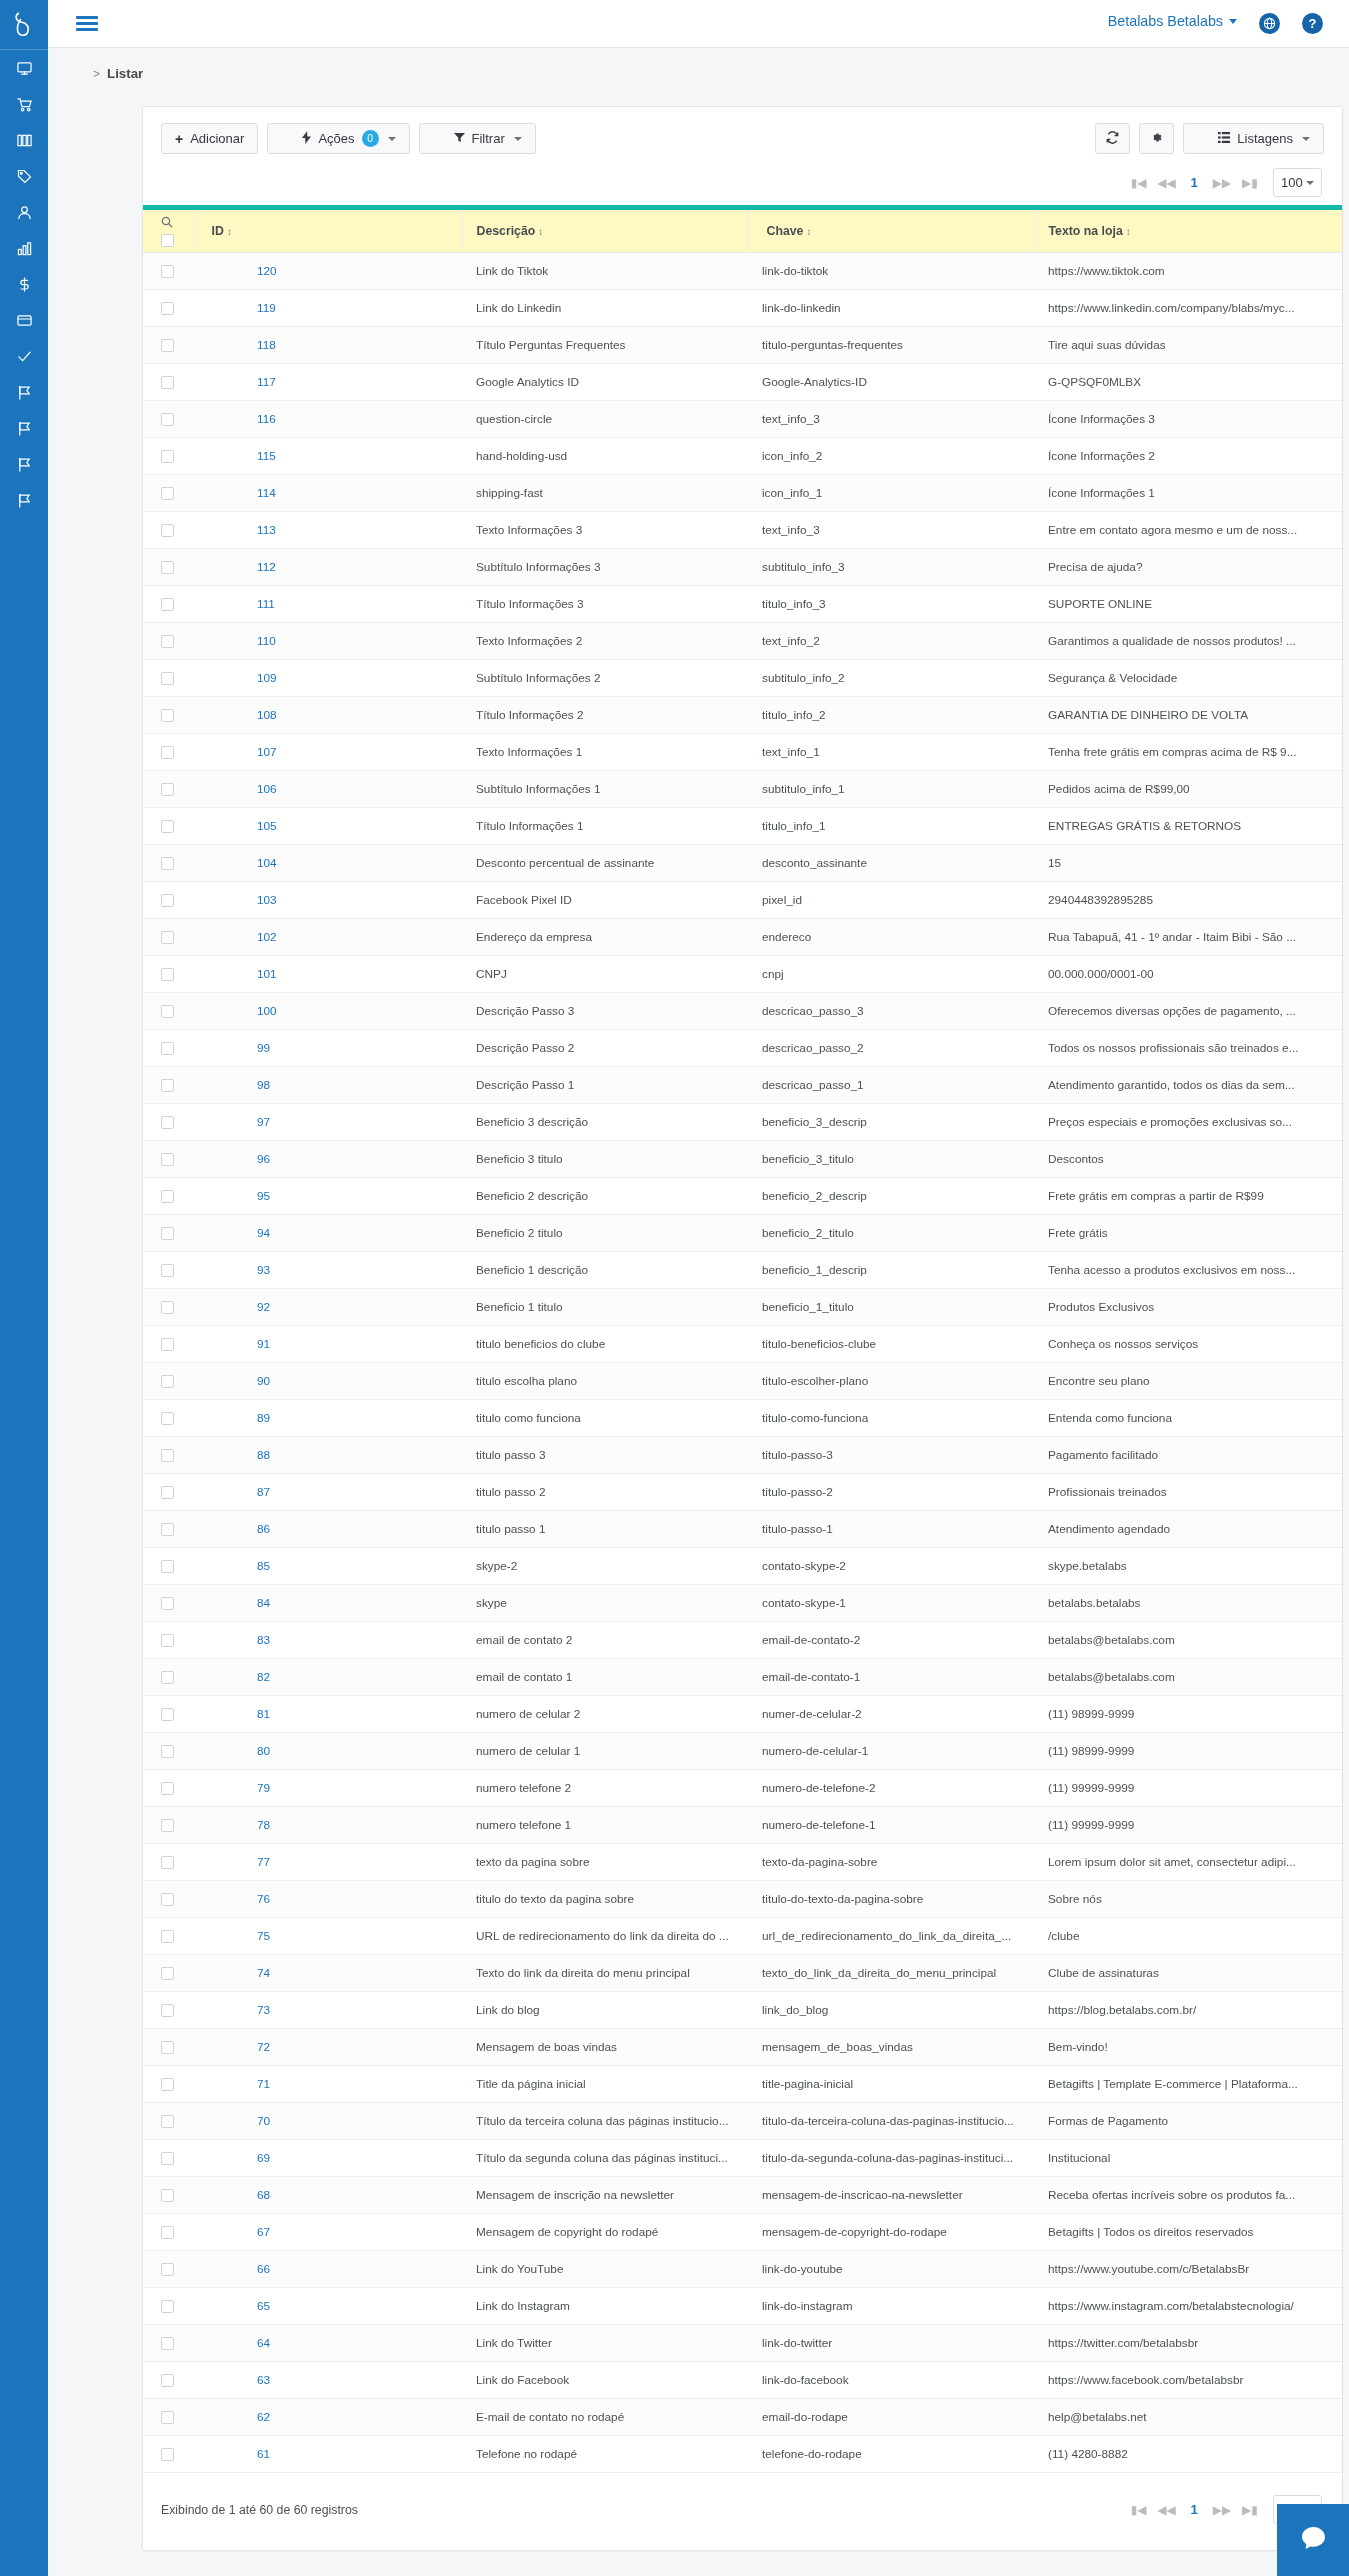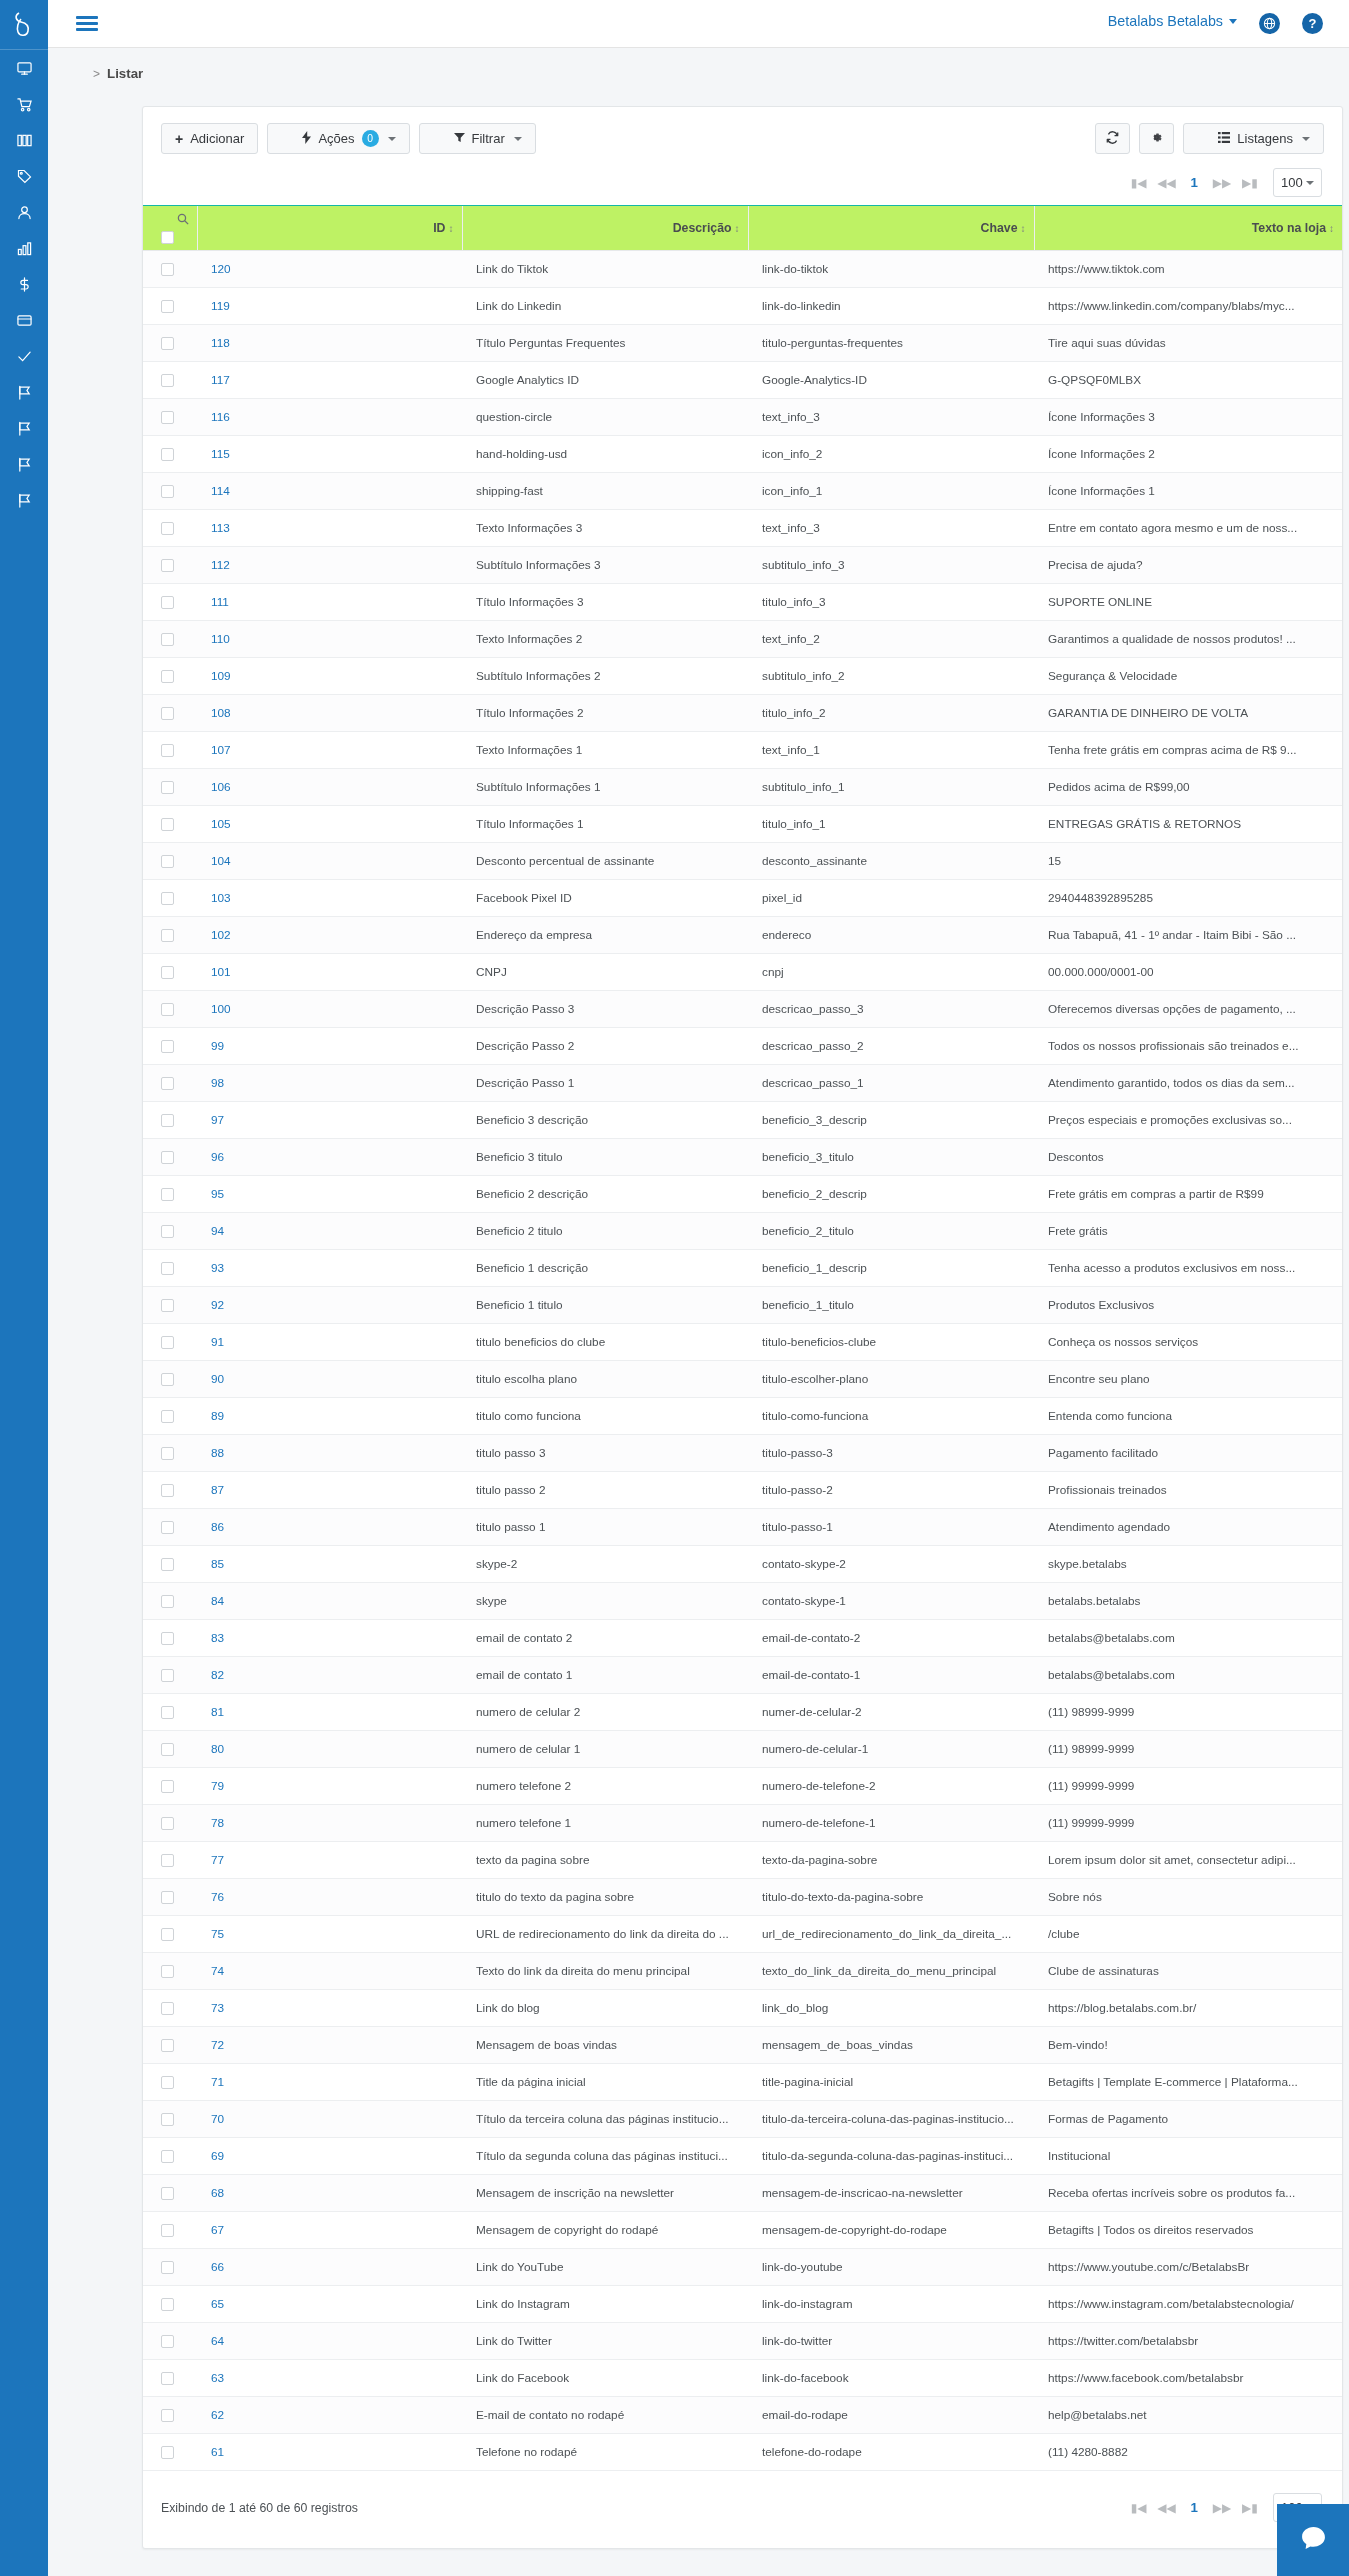--- a/index.html
+++ b/index.html
@@ -108,43 +108,43 @@
   .pg-select {
     margin-left: 8px; border: 1px solid #d9dde1; border-radius: 3px; height: 29px;
     width: 49px; display: flex; align-items: center; justify-content: space-between;
     padding: 0 7px; font-size: 13px; color: #36393d; background: #fff; cursor: pointer;
   }
   #pager-top-wrap { display: flex; justify-content: flex-end; padding: 14px 20px 8px 0; }
 
   
   table { width: 100%; border-collapse: collapse; table-layout: fixed; }
   thead th {
-    border-top: 1px solid #14b8a6; border-bottom: 1px solid #e7e9eb;
-    background: #bef264; height: 45px; vertical-align: middle;
-    font-size: 12.3px; color: #4a4d50; font-weight: bold; text-align: right;
+    border-top: 5px solid #14b8a6; border-bottom: 1px solid #e7e9eb;
+    background: #fef9c3; height: 45px; vertical-align: middle;
+    font-size: 12.3px; color: #4a4d50; font-weight: bold; text-align: left;
     padding: 0 8px 0 14px;
   }
   thead th.sep { border-left: 1px solid #eceef0; }
   th.c-check { width: 54px; padding-left: 18px; }
   th.c-id    { width: 265px; }
   th.c-desc  { width: 286px; }
   th.c-key   { width: 286px; padding-left: 18px; }
   th.c-text  { width: auto; }
   .sort-ico { font-size: 10px; color: #787c80; margin-left: 3px; }
   .th-search { display: block; color: #6c7074; font-size: 12px; margin-bottom: 3px; }
 
   tbody td {
     height: 37px; font-size: 11.8px; color: #4c5155;
     padding: 0 10px 0 14px; border-bottom: 1px solid #eceef0;
     white-space: nowrap; overflow: hidden; text-overflow: ellipsis;
   }
   tbody tr:nth-child(odd) { background: #fcfcfd; }
   tbody tr:nth-child(even) { background: #ffffff; }
   td.c-check { padding-left: 18px; }
-  td.c-id a { color: #1c75bc; text-decoration: none; font-size: 11.8px; }
+  td.c-id a { color: #1c75bc; text-decoration: none; font-size: 11.8px; margin-left: 46px; }
   .cb {
     width: 13px; height: 13px; border: 1px solid #cfd3d7; border-radius: 2px;
     background: #fff; display: block; cursor: pointer;
   }
 
   
   #card-footer {
     display: flex; align-items: center; padding: 22px 20px 26px 18px;
   }
   #records-info { font-size: 12.3px; color: #4c5155; }

